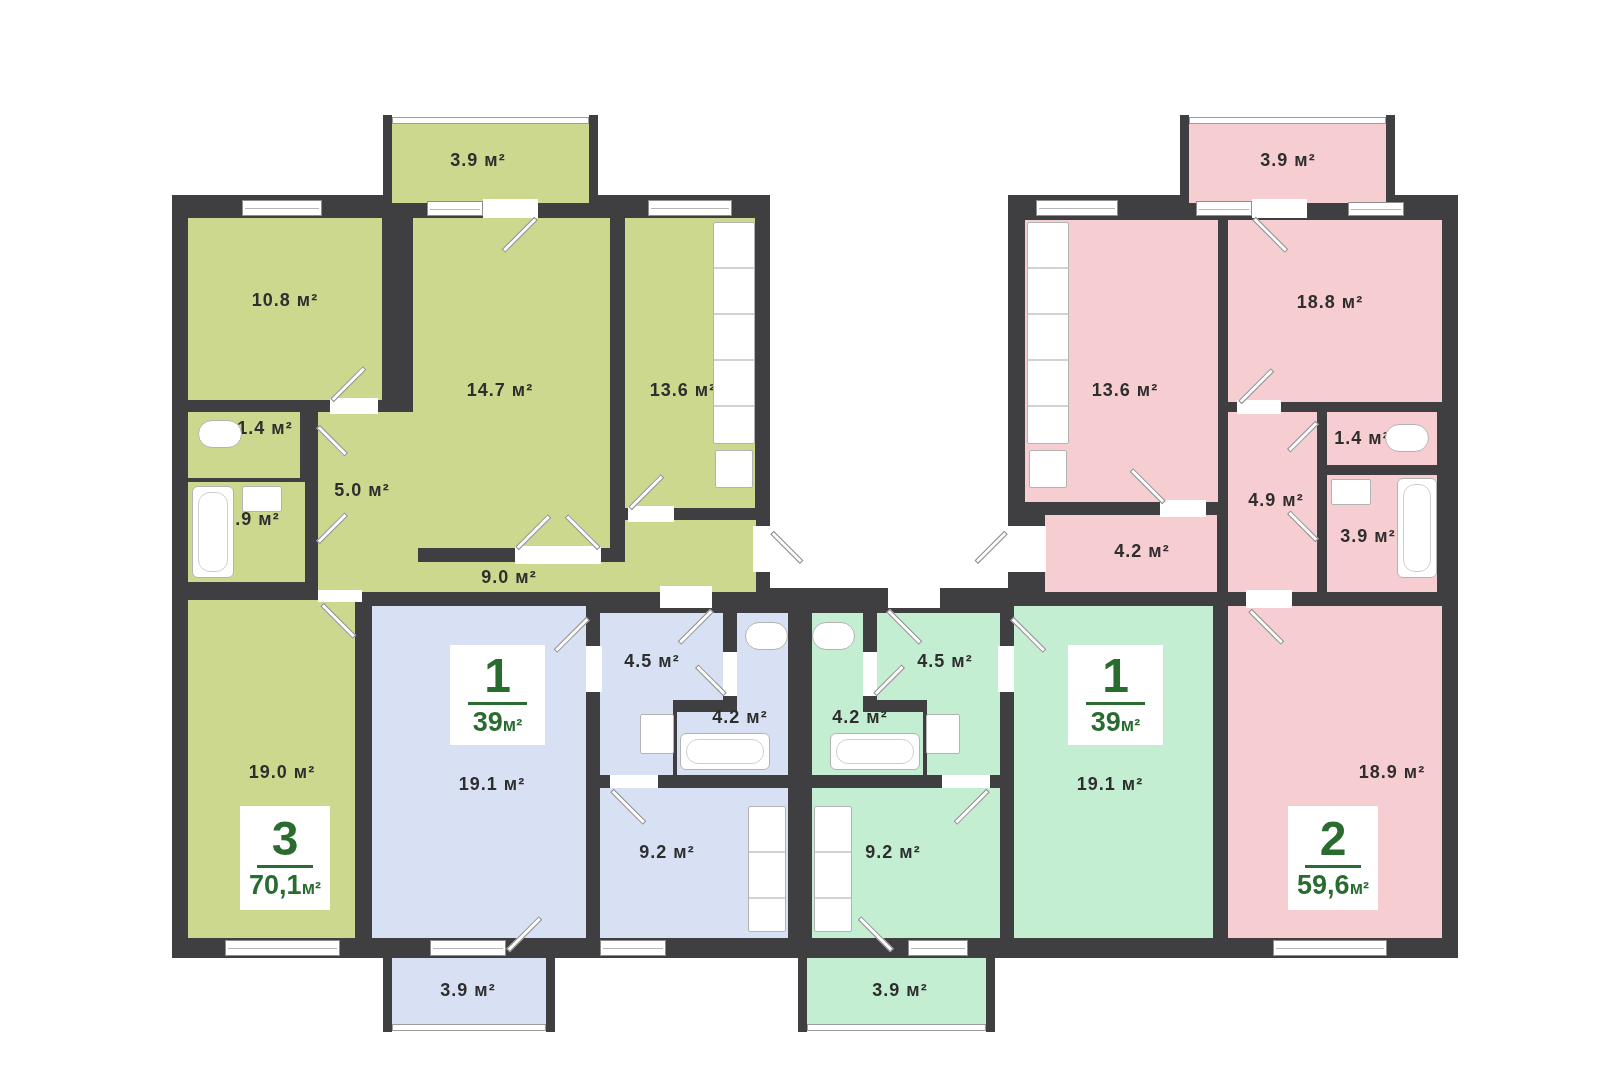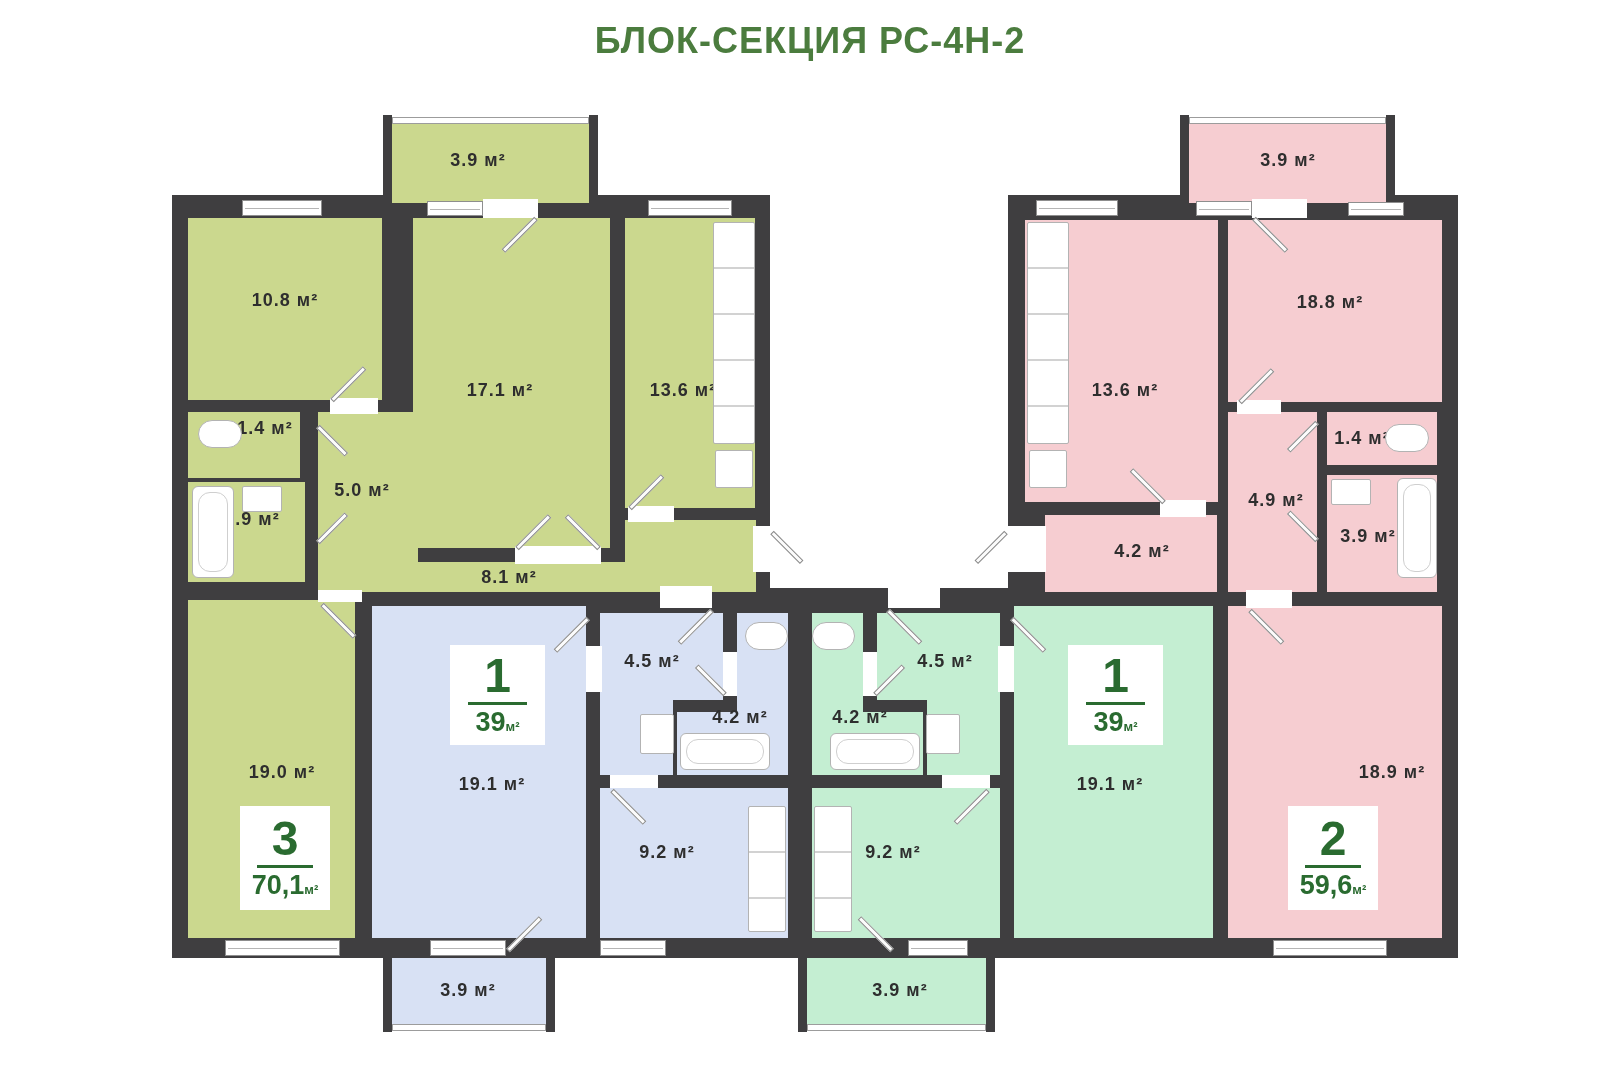--- a/index.html
+++ b/index.html
@@ -14,39 +14,38 @@
   .c-blue{background:var(--blue,#d8e1f4);}
   .c-mint{background:var(--mint,#c4eed2);}
   .c-pink{background:var(--pink,#f6cdd1);}
   .rlabel{position:absolute;transform:translate(-50%,-50%);white-space:nowrap;
           font-size:18px;font-weight:bold;color:#2e2e2e;letter-spacing:1px;}
   .badge{position:absolute;background:#fff;display:flex;flex-direction:column;
          align-items:center;justify-content:center;gap:4px;}
   .badge .num{font-size:48px;font-weight:bold;color:var(--green,#2a6b30);line-height:0.9;}
   .badge .rule{width:62%;height:3px;background:var(--green,#2a6b30);}
   .badge .area{font-size:27px;font-weight:bold;color:var(--green,#2a6b30);line-height:1;}
-  .badge .unit{font-size:13px;vertical-align:baseline;}
+  .badge .unit{font-size:18px;vertical-align:baseline;}
   .window{position:absolute;background:#fff;border:1px solid #8e8e8e;}
   .window::after{content:"";position:absolute;left:2px;right:2px;top:50%;height:1px;background:#b5b5b5;}
   .opening{position:absolute;background:#fff;}
   .leaf{position:absolute;width:46px;height:5px;background:#fcfcfc;border:1px solid #8a8a8a;
         transform-origin:0 50%;}
   .fixture{position:absolute;background:#fff;border:1px solid #b3b3b3;border-radius:2px;}
   .tub{border-radius:6px;}
   .tub::after{content:"";position:absolute;inset:5px;border:1px solid #cfcfcf;border-radius:12px;}
   .pill{border-radius:16px;}
   .toilet{border-radius:14px 14px 14px 14px / 50% 50% 50% 50%;}
   .counter-v{background:repeating-linear-gradient(180deg,#fff 0 44px,#d2d2d2 44px 46px);}
   .railing{position:absolute;background:#fff;border:1px solid #9c9c9c;}
 </style>
 </head>
 <body>
 
 <div id="plan">
-  <div class="title">БЛОК-СЕКЦИЯ РС-4Н-2</div>
 
   <div class="wall" style="left:172px;top:195px;width:598px;height:405px;"></div>
   <div class="wall" style="left:172px;top:576px;width:200px;height:382px;"></div>
   <div class="wall" style="left:355px;top:588px;width:445px;height:370px;"></div>
   <div class="wall" style="left:800px;top:588px;width:427px;height:370px;"></div>
   <div class="wall" style="left:1008px;top:195px;width:450px;height:405px;"></div>
   <div class="wall" style="left:1213px;top:576px;width:245px;height:382px;"></div>
 
   <div class="wall" style="left:383px;top:115px;width:9px;height:88px;"></div>
   <div class="wall" style="left:589px;top:115px;width:9px;height:88px;"></div>
@@ -65,26 +64,26 @@
     <div class="room c-olive" style="left:625px;top:218px;width:130px;height:290px;"></div>
     <div class="room c-olive" style="left:188px;top:412px;width:112px;height:66px;"></div>
     <div class="room c-olive" style="left:188px;top:482px;width:117px;height:100px;"></div>
     <div class="room c-olive" style="left:318px;top:412px;width:100px;height:180px;"></div>
     <div class="room c-olive" style="left:318px;top:562px;width:322px;height:30px;"></div>
     <div class="room c-olive" style="left:625px;top:520px;width:131px;height:72px;"></div>
     <div class="room c-olive" style="left:188px;top:600px;width:167px;height:338px;"></div>
 
     <div class="rlabel" style="left:478px;top:160px;">3.9 м²</div>
     <div class="rlabel" style="left:285px;top:300px;">10.8 м²</div>
-    <div class="rlabel" style="left:500px;top:390px;">17.1 м²</div>
+    <div class="rlabel" style="left:500px;top:390px;">14.7 м²</div>
     <div class="rlabel" style="left:683px;top:390px;">13.6 м²</div>
     <div class="rlabel" style="left:265px;top:428px;">1.4 м²</div>
     <div class="rlabel" style="left:362px;top:490px;">5.0 м²</div>
     <div class="rlabel" style="left:252px;top:519px;">3.9 м²</div>
-    <div class="rlabel" style="left:509px;top:577px;">8.1 м²</div>
+    <div class="rlabel" style="left:509px;top:577px;">9.0 м²</div>
     <div class="rlabel" style="left:282px;top:772px;">19.0 м²</div>
 
     <div class="badge" style="left:240px;top:806px;width:90px;height:104px;">
       <div class="num">3</div>
       <div class="rule"></div>
       <div class="area"><span>70,1</span><span class="unit">м²</span></div>
     </div>
 
     <div class="fixture tub" style="left:192px;top:486px;width:42px;height:92px;"></div>
     <div class="fixture" style="left:242px;top:486px;width:40px;height:26px;"></div>

